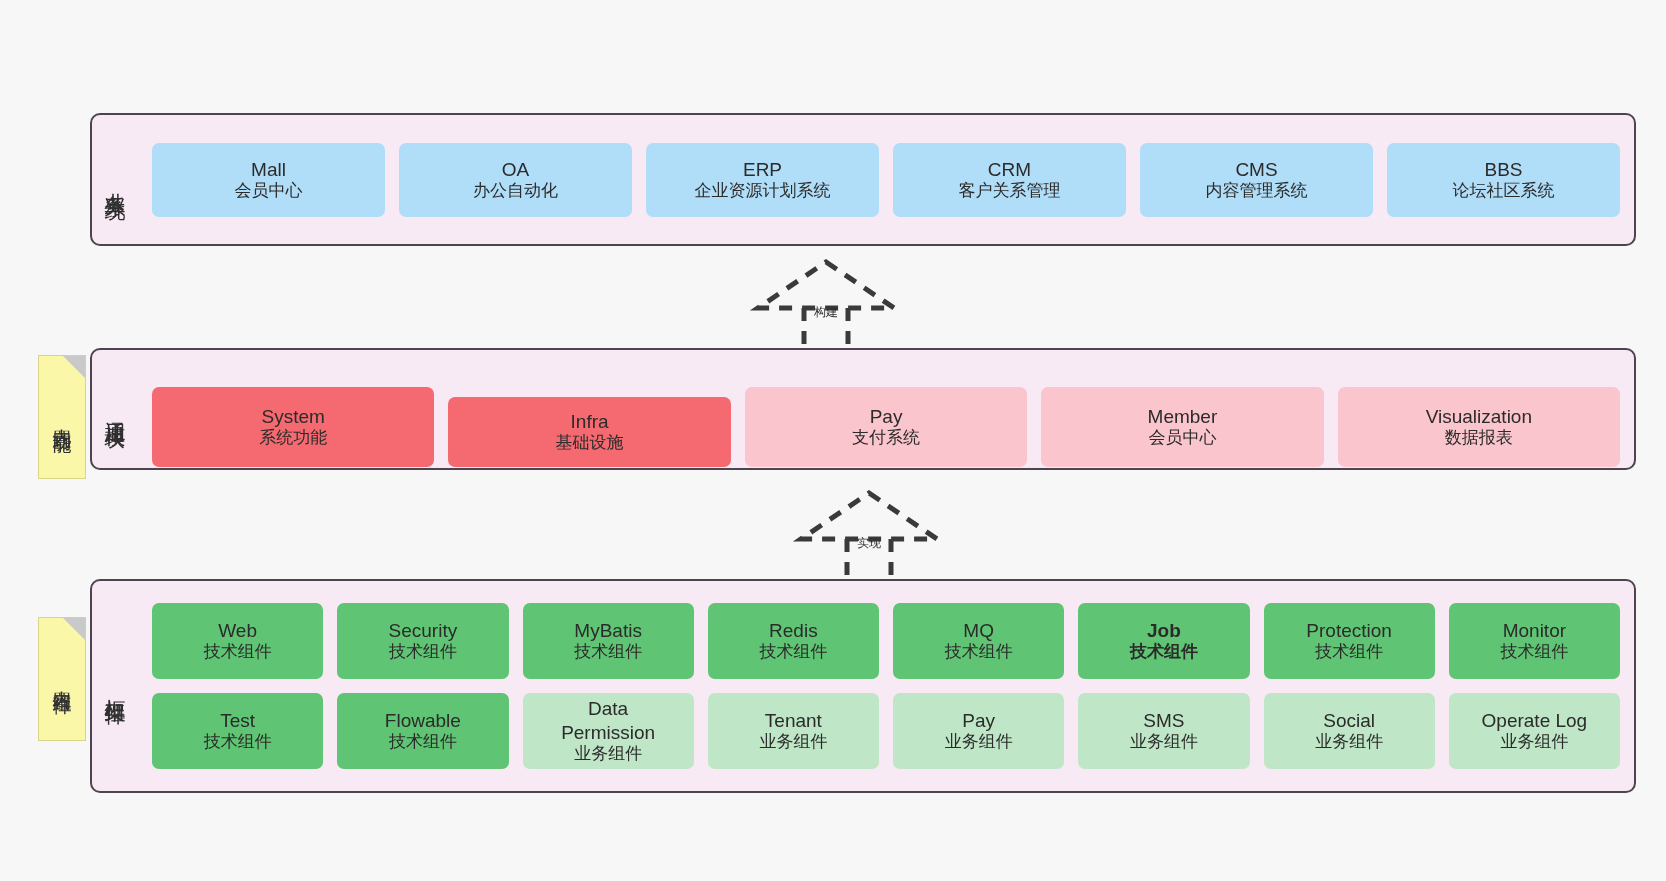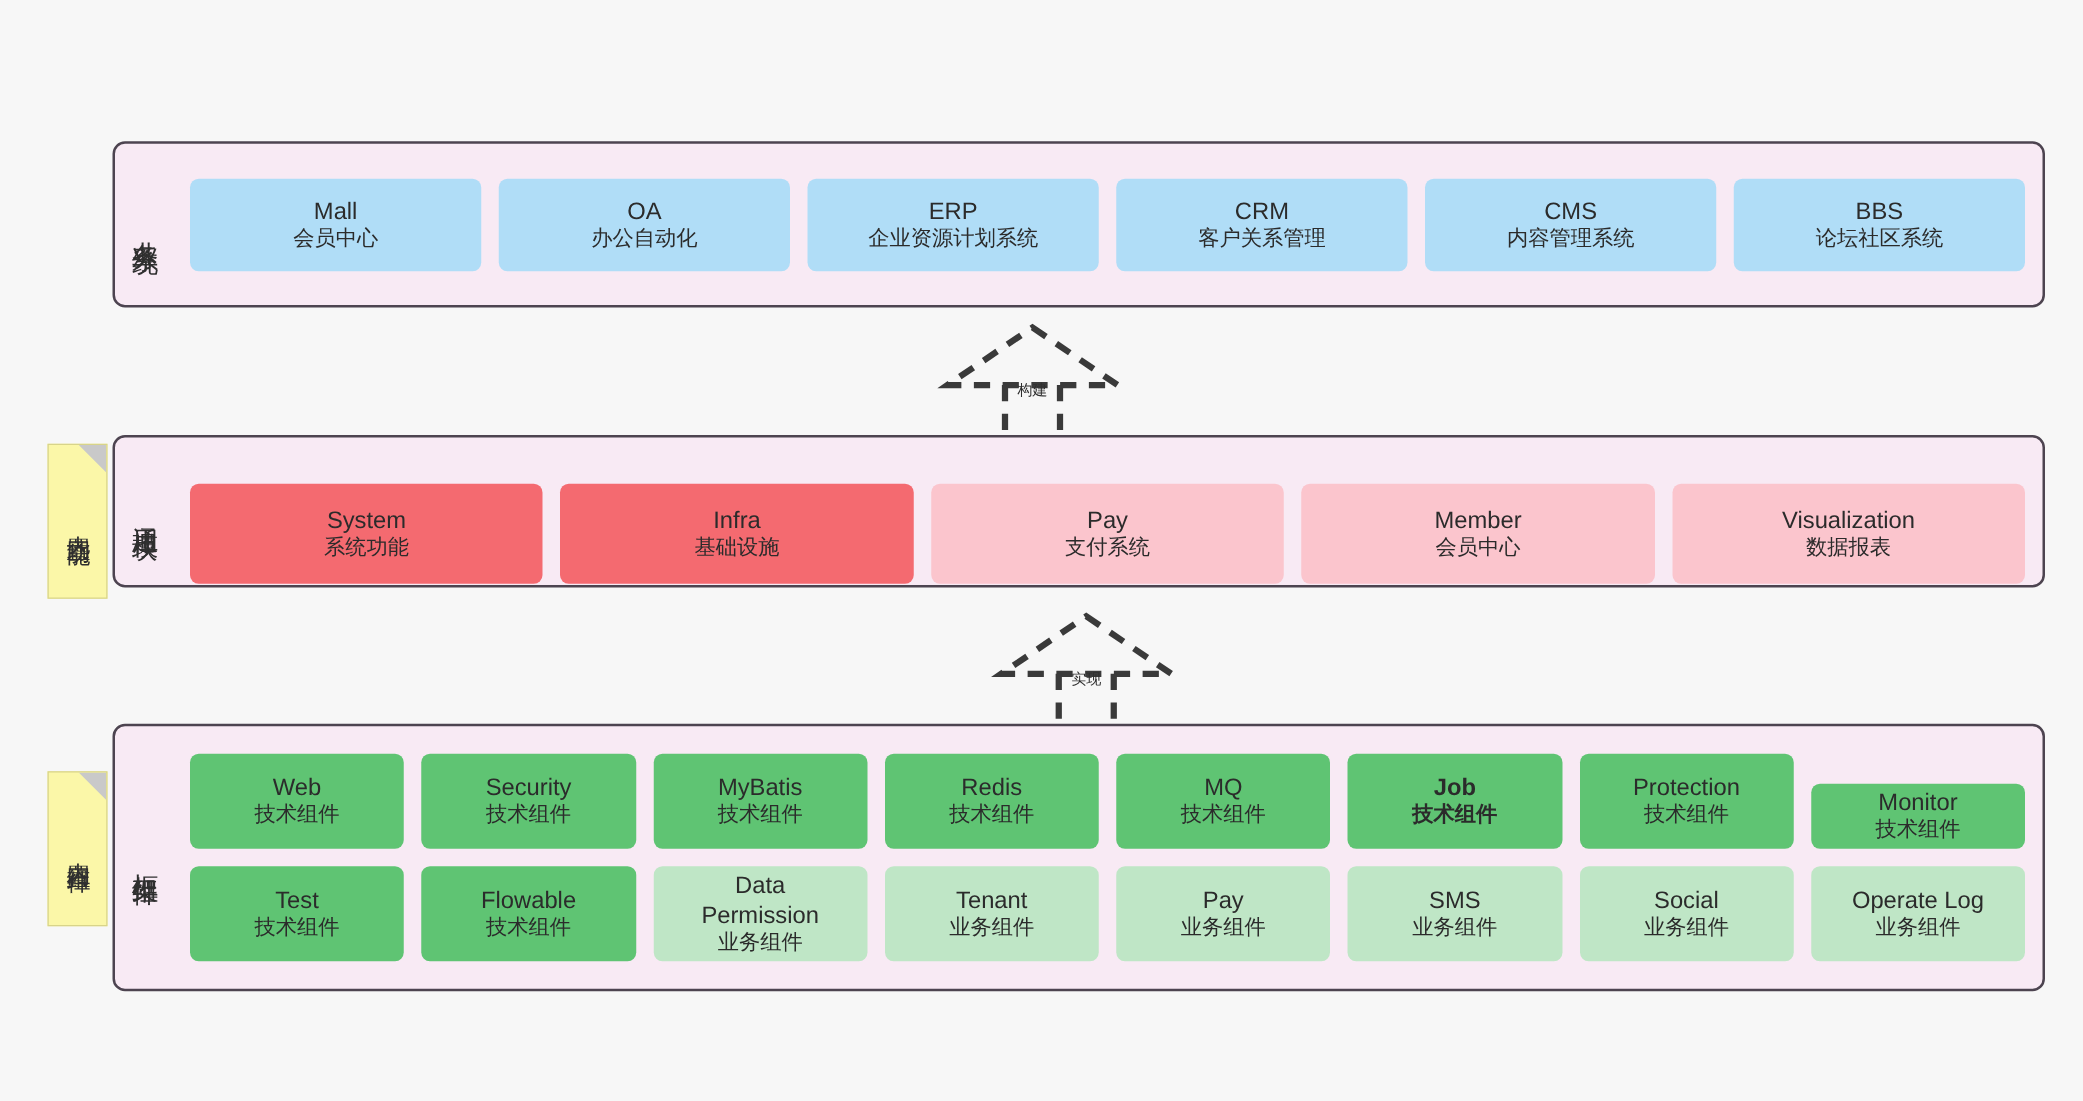--- a/index.html
+++ b/index.html
@@ -165,21 +165,21 @@
   </div>
 
   <div class="layer" style="left:90px; top:348px; width:1546px; height:122px;">
     <div class="layer-title">通用模块</div>
     <div class="layer-body">
       <div class="row">
         <div class="card c-red" style="height:80px;margin-top:36px;">
           <span class="en">System</span>
           <span class="cn">系统功能</span>
         </div>
-        <div class="card c-red" style="height:80px;">
+        <div class="card c-red" style="height:70px;">
           <span class="en">Infra</span>
           <span class="cn">基础设施</span>
         </div>
         <div class="card c-pinklight" style="height:80px;">
           <span class="en">Pay</span>
           <span class="cn">支付系统</span>
         </div>
         <div class="card c-pinklight" style="height:80px;">
           <span class="en">Member</span>
           <span class="cn">会员中心</span>
@@ -231,21 +231,21 @@
           <span class="cn">技术组件</span>
         </div>
         <div class="card c-green" style="height:76px;font-weight:bold;">
           <span class="en">Job</span>
           <span class="cn">技术组件</span>
         </div>
         <div class="card c-green" style="height:76px;">
           <span class="en">Protection</span>
           <span class="cn">技术组件</span>
         </div>
-        <div class="card c-green" style="height:52px;">
+        <div class="card c-green" style="height:76px;">
           <span class="en">Monitor</span>
           <span class="cn">技术组件</span>
         </div>
       </div>
 
       <div class="row">
         <div class="card c-green" style="height:76px;">
           <span class="en">Test</span>
           <span class="cn">技术组件</span>
         </div>

